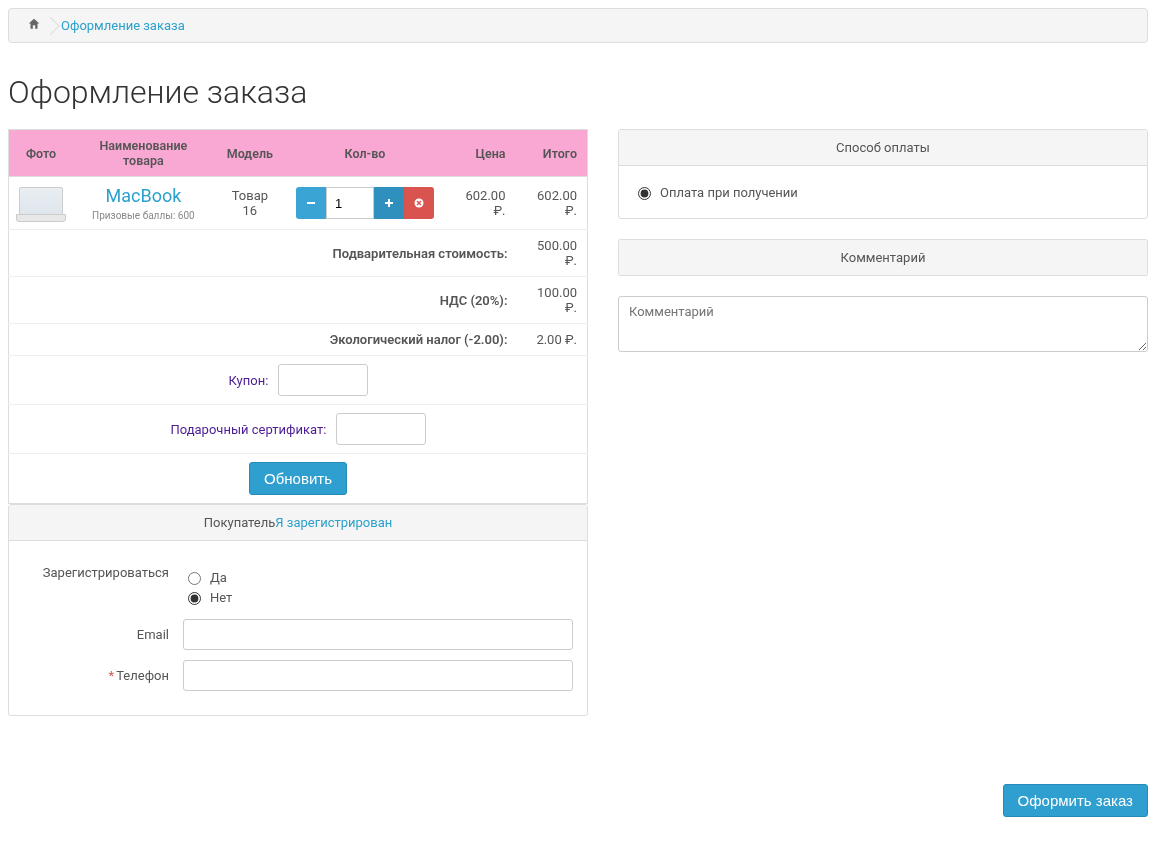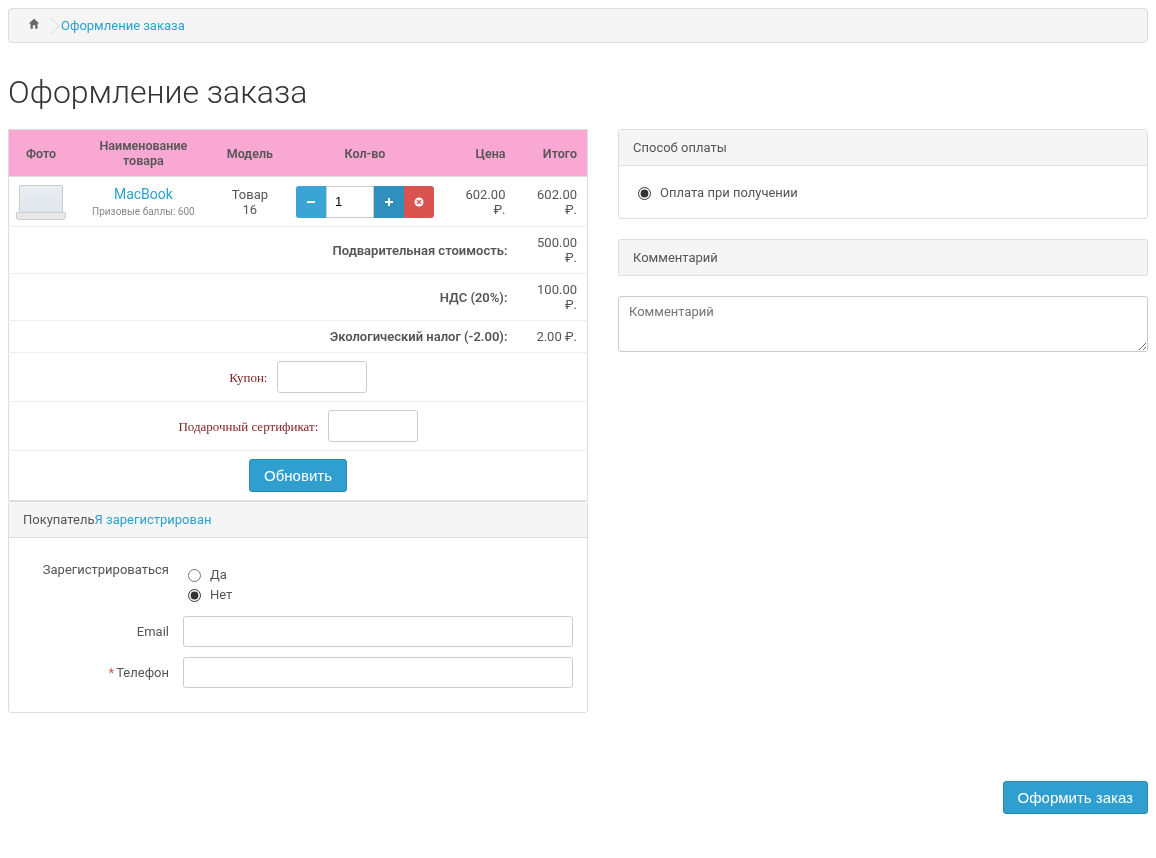--- a/index.html
+++ b/index.html
@@ -61,21 +61,21 @@
   .panel {
     border: 1px solid #ddd;
     border-radius: 3px;
     margin-bottom: 20px;
   }
   .panel-heading {
     background: #f5f5f5;
     border-bottom: 1px solid #ddd;
     padding: 10px 14px;
     display: flex;
-    justify-content: flex-start;
+    justify-content: center;
     align-items: center;
     color: #555;
     font-size: 13px;
   }
   .panel-body { padding: 14px; }
 
   table.cart {
     width: 100%;
     border-collapse: collapse;
     border: 1px solid #ddd;
@@ -105,21 +105,21 @@
   }
   .thumb::after {
     content: "";
     position: absolute;
     left: -4px; right: -4px; bottom: -6px; height: 6px;
     background: #e8e8e8;
     border-radius: 0 0 3px 3px;
     border: 1px solid #ccc;
   }
 
-  .prod-name a { font-size: 14px; }
+  .prod-name a { font-size: 18px; }
   .prod-sub { font-size: 10px; color: #888; margin-top: 4px; }
 
   .qty-group {
     display: inline-flex;
     align-items: stretch;
     border-radius: 3px;
     overflow: hidden;
   }
   .qty-btn {
     border: none;
@@ -142,21 +142,21 @@
     padding: 6px 8px;
     text-align: left;
     font-size: 13px;
     height: 32px;
   }
 
   .totals-row td { border-top: 1px solid #eee; font-size: 13px; }
   .totals-row td:first-child { text-align: right; font-weight: 600; padding-right: 8px; }
 
   .coupon-row td { border-top: 1px solid #eee; text-align: right; padding: 14px 10px; }
-  .coupon-row label { margin-right: 6px; color: #7f1d1d; font-family: Liberation Serif, serif; }
+  .coupon-row label { margin-right: 6px; color: #4c1d95; }
   .inline-input {
     width: 90px;
     border: 1px solid #ccc;
     border-radius: 3px;
     padding: 6px 10px;
     font-size: 13px;
     height: 32px;
   }
 
   .update-row td { border-top: 1px solid #eee; text-align: right; padding: 12px 10px; background: #fff; }

